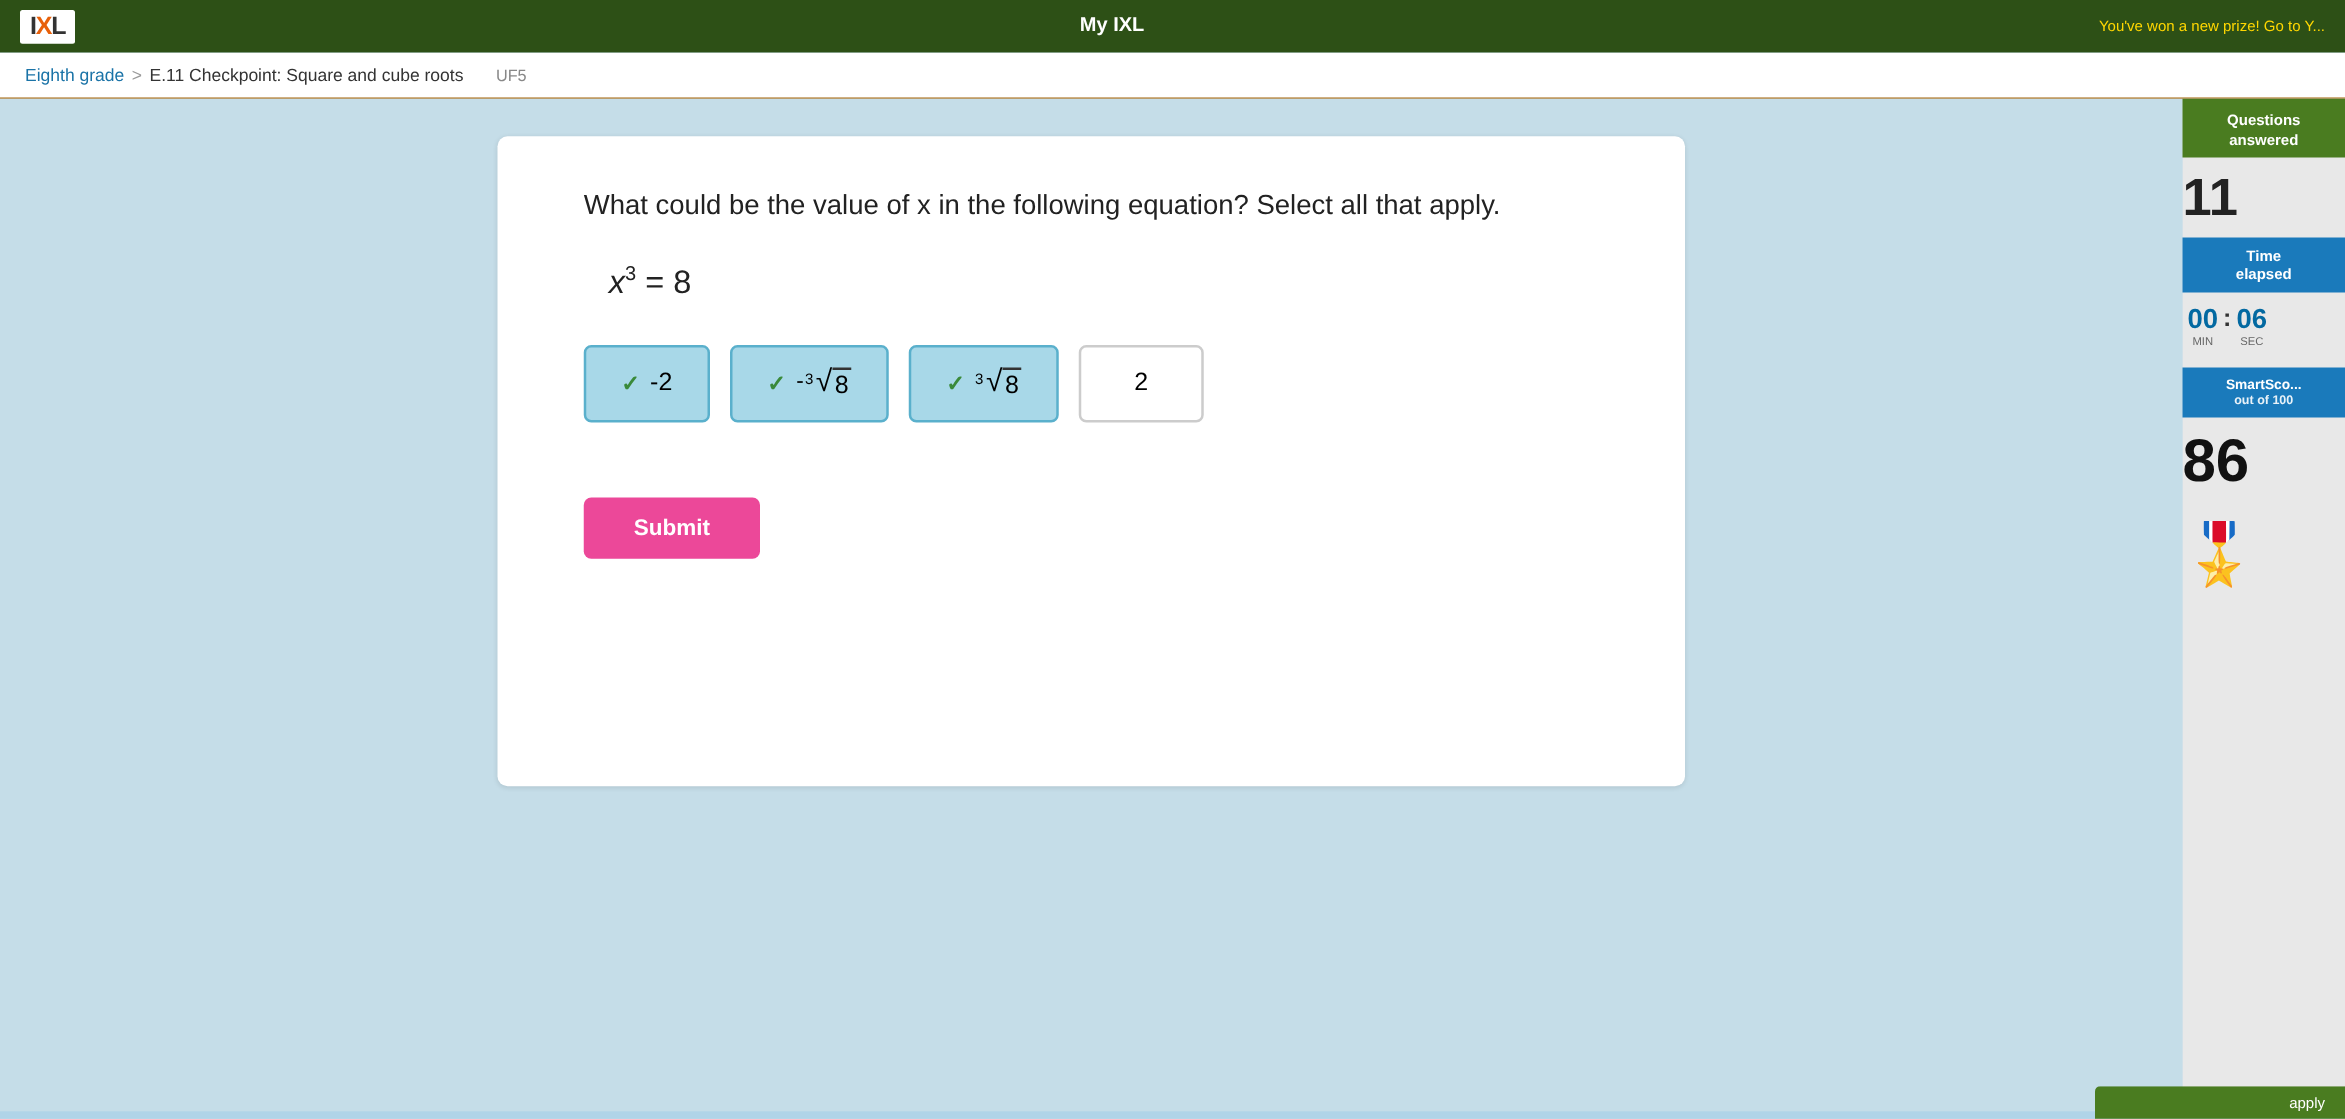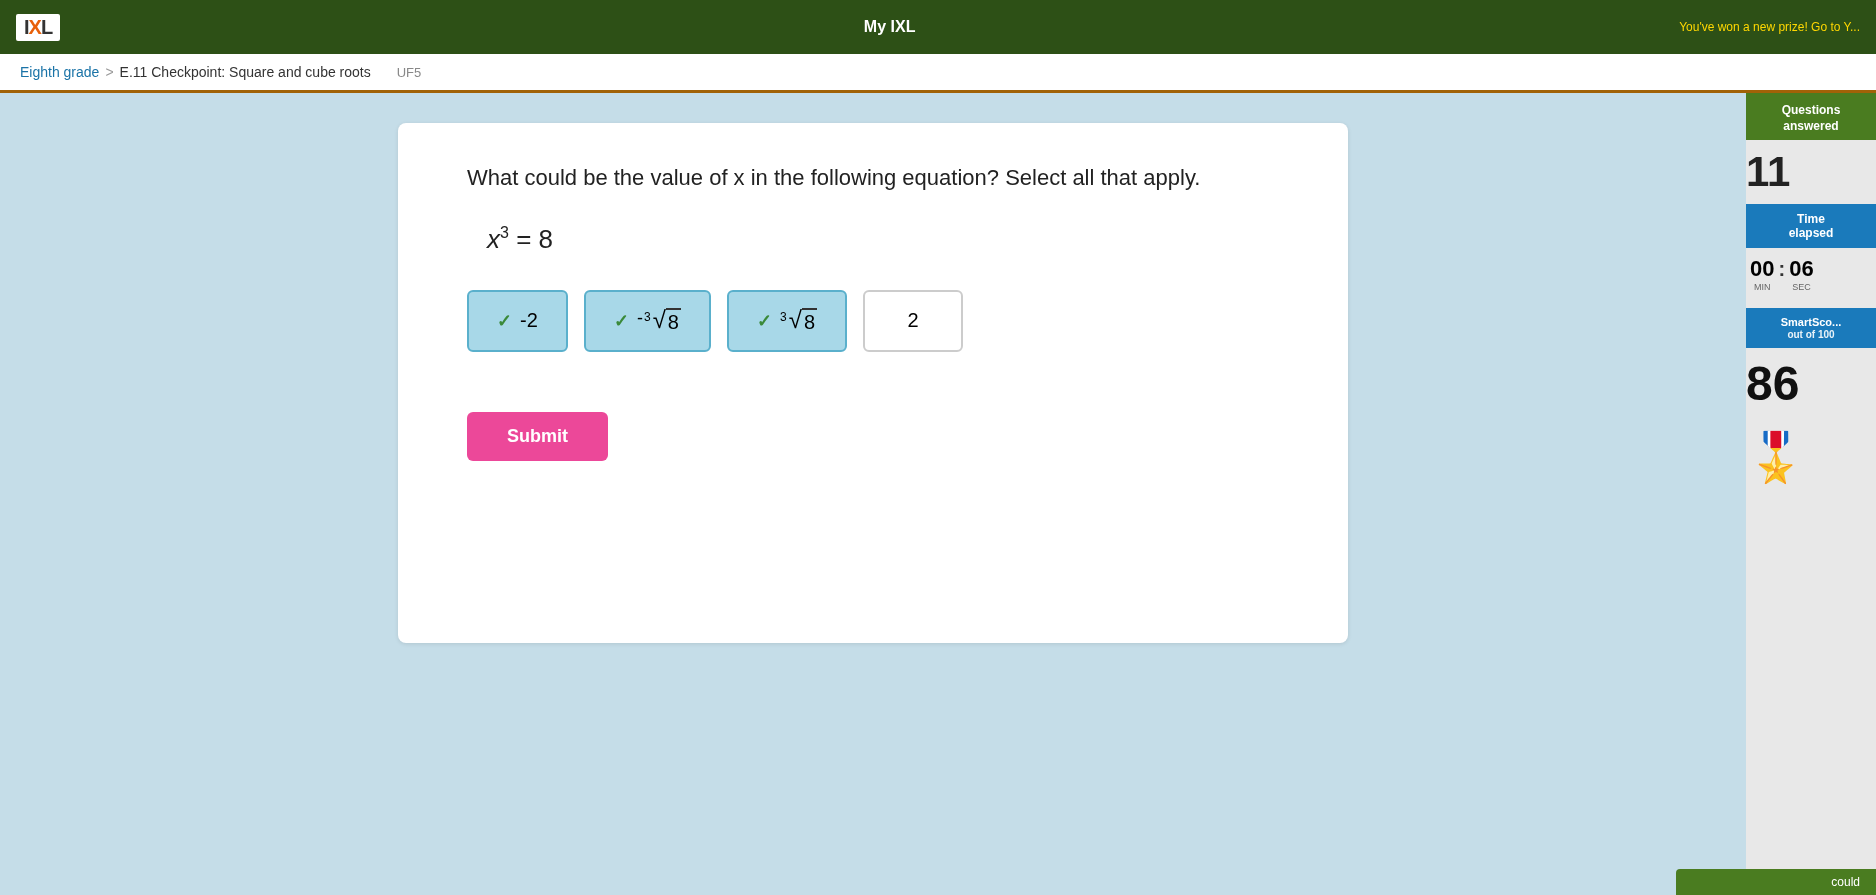--- a/index.html
+++ b/index.html
@@ -6,21 +6,21 @@
     body {
       font-family: Arial, sans-serif;
       background: #b0d4e8;
       min-height: 895px;
       overflow-x: hidden;
     }
 
     
     .top-bar {
       background: #2d5016;
-      height: 54px;
+      height: 42px;
       display: flex;
       align-items: center;
       padding: 0 16px;
       position: relative;
     }
     .ixl-logo {
       background: white;
       color: #333;
       font-weight: 900;
       font-size: 20px;
@@ -44,21 +44,21 @@
       font-size: 12px;
       margin-left: auto;
     }
 
     
     .breadcrumb {
       background: white;
       padding: 10px 20px;
       font-size: 14px;
       color: #555;
-      border-bottom: 3px solid #a16207;
+      border-bottom: 1px solid #a16207;
       display: flex;
       align-items: center;
       gap: 6px;
     }
     .breadcrumb a {
       color: #1a73a7;
       text-decoration: none;
     }
     .breadcrumb-sep {
       color: #999;
@@ -209,21 +209,21 @@
       font-size: 13px;
       color: #333;
     }
 
     .time-block {
       text-align: center;
     }
     .time-num {
       font-size: 22px;
       font-weight: bold;
-      color: #000000;
+      color: #0369a1;
     }
     .time-label {
       font-size: 9px;
       color: #666;
     }
 
     .smartscore-label {
       background: #1a7abb;
       color: white;
       width: 100%;
@@ -386,13 +386,13 @@
     </div>
 
     <div class="smartscore-value">86</div>
 
     <div class="ribbon-icon">🎖️</div>
 
   </div>
 
 </div>
 
-<div class="update-bar">could</div>
+<div class="update-bar">apply</div>
 
 </body></html>

